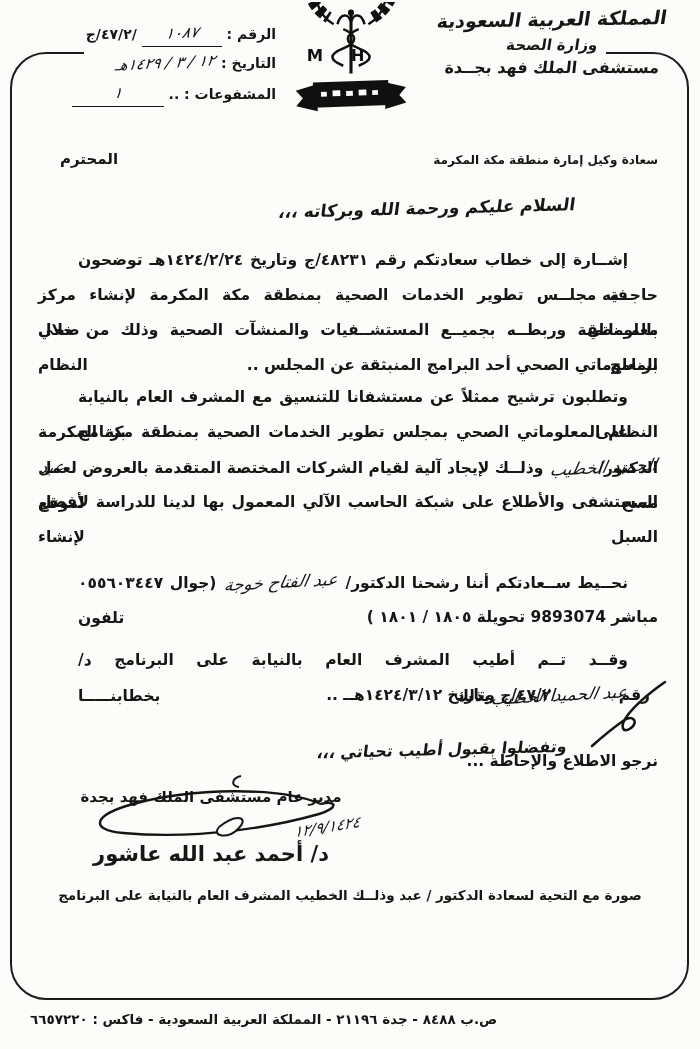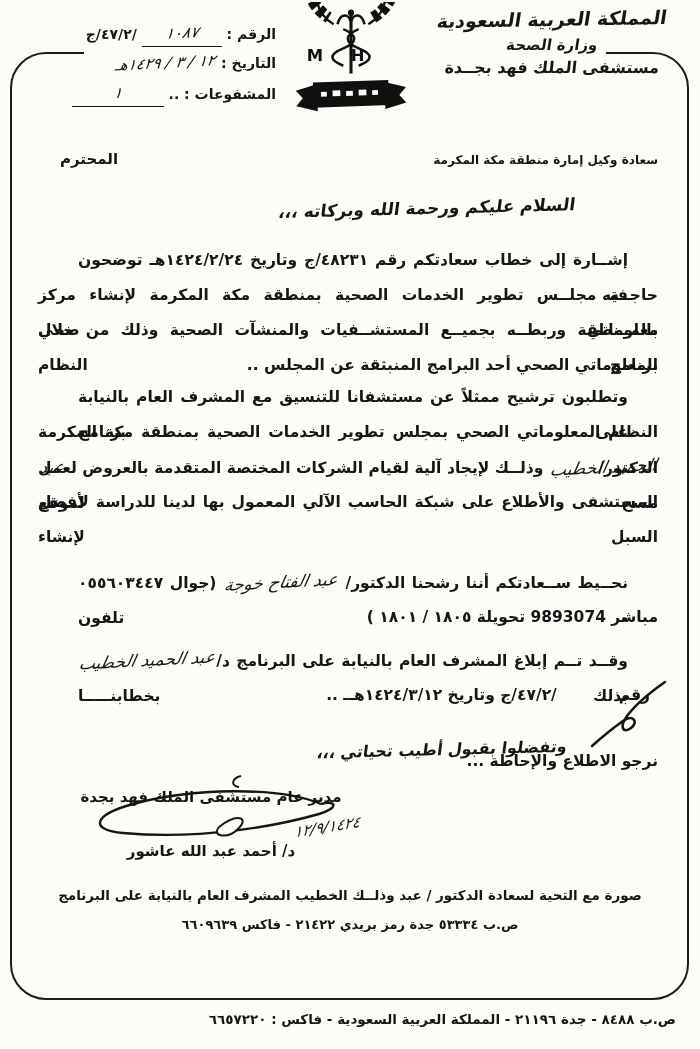--- a/index.html
+++ b/index.html
@@ -56,29 +56,29 @@
   .bl.last { text-align: right; }
   .ind { padding-right: 30px; margin-left: 40px; }
   .gap { display: inline-block; width: 62px; }
   #p1 { top: 243px; } #p2 { top: 380px; } #p3 { top: 565px; } #p4 { top: 643px; }
   .request { top: 708px; left: 38px; right: 42px; text-align: right; padding-left: 52px;
              font-size: 15.5px; font-weight: bold; line-height: 35px; text-align: right; direction: rtl; margin-top: 36px; }
 
   
   .sig { top: 788px; left: 55px; width: 312px; text-align: center; }
   .sig .title { font-size: 15px; font-weight: bold; }
-  .sig .name { font-size: 15px; font-weight: bold; margin-top: 36px; }
+  .sig .name { font-size: 21px; font-weight: bold; margin-top: 36px; }
   .sig .date-scribble { position: absolute; right: 4px; top: 30px; transform: rotate(-9deg) skewX(-14deg);
                         font-size: 15px; letter-spacing: 3px; }
 
   
   .cc { top: 880px; left: 40px; right: 40px; text-align: center; }
   .cc .c1 { font-size: 13.5px; font-weight: bold; line-height: 30px; }
   .cc .c2 { font-size: 13px; font-weight: bold; line-height: 30px; }
-  .footer { top: 1006px; left: 30px; right: 24px; text-align: right; font-size: 13.5px; font-weight: bold; line-height: 26px; }
+  .footer { top: 1006px; left: 30px; right: 30px; text-align: left; font-size: 13.5px; font-weight: bold; line-height: 26px; }
 
   svg { display: block; }
 </style>
 </head>
 <body>
 
 <div class="frame"></div>
 <div class="frame-mask"></div>
 
 <div class="abs org">
@@ -146,21 +146,21 @@
   <div class="bl j"><span class="hand">الحميد الخطيب</span> <span>وذلــك لإيجاد آلية لقيام الشركات المختصة المتقدمة بالعروض لعمل مسح لموقع</span></div>
   <div class="bl j">المستشفى والأطلاع على شبكة الحاسب الآلي المعمول بها لدينا للدراسة لأفضل السبل لإنشاء</div>
 </div>
 
 <div class="abs para" id="p3">
   <div class="bl j ind"><span>نحــيط ســعادتكم أننا رشحنا الدكتور/</span> <span class="hand">عبد الفتاح خوجة</span> <span>(جوال ٠٥٥٦٠٣٤٤٧ - تلفون</span></div>
   <div class="bl last" style="padding-left:28px;">مباشر 9893074 تحويلة ١٨٠٥ / ١٨٠١ )</div>
 </div>
 
 <div class="abs para" id="p4">
-  <div class="bl j ind"><span>وقــد تــم إبلاغ المشرف العام بالنيابة على البرنامج د/</span><span class="hand">عبد الحميد الخطيب</span><span>بذلك بخطابنـــــا</span></div>
+  <div class="bl j ind"><span>وقــد تــم أطيب المشرف العام بالنيابة على البرنامج د/</span><span class="hand">عبد الحميد الخطيب</span><span>بذلك بخطابنـــــا</span></div>
   <div class="bl last" style="padding-right:8px;"><span>رقم</span><span class="gap"></span><span>/٤٧/٢/ج وتاريخ ١٤٢٤/٣/١٢هــ ..</span></div>
 </div>
 
 <div class="abs request">
   <span style="padding-left:50px;">نرجو الاطلاع والإحاطة ...</span>
 </div>
 
 <div class="abs" style="left:585px; top:676px;">
   <svg width="88" height="78" viewBox="0 0 88 78">
     <path d="M80 6 C60 20 48 32 42 40 C34 51 38 58 46 52 C54 46 48 38 38 45 C28 52 16 62 7 70" fill="none" stroke="#151515" stroke-width="2.6" stroke-linecap="round"></path>
@@ -177,16 +177,15 @@
     <svg width="290" height="96" viewBox="0 0 290 96">
       <path d="M168 6 c-9 2 -11 10 -2 11" fill="none" stroke="#151515" stroke-width="2"></path>
       <path d="M248 34 C206 16 118 18 60 34 C20 45 16 60 50 63 C128 70 204 56 246 44 C266 38 264 30 248 34" fill="none" stroke="#151515" stroke-width="2.4"></path>
       <path d="M146 57 c18 -14 31 -10 19 2 c-10 10 -27 8 -19 -2" fill="#fcfcf9" stroke="#151515" stroke-width="2"></path>
     </svg>
   </div>
 </div>
 
 <div class="abs cc">
   <div class="c1">صورة مع التحية لسعادة الدكتور / عبد وذلــك الخطيب المشرف العام بالنيابة على البرنامج</div>
-  <div class="c2">ص.ب ٥٣٣٣٤ جدة رمز بريدي ٢١٤٢٢ - فاكس ٦٦٠٩٦٣٩</div>
 </div>
 
 <div class="abs footer">ص.ب ٨٤٨٨ - جدة ٢١١٩٦ - المملكة العربية السعودية - فاكس : ٦٦٥٧٢٢٠</div>
 
 </body></html>

